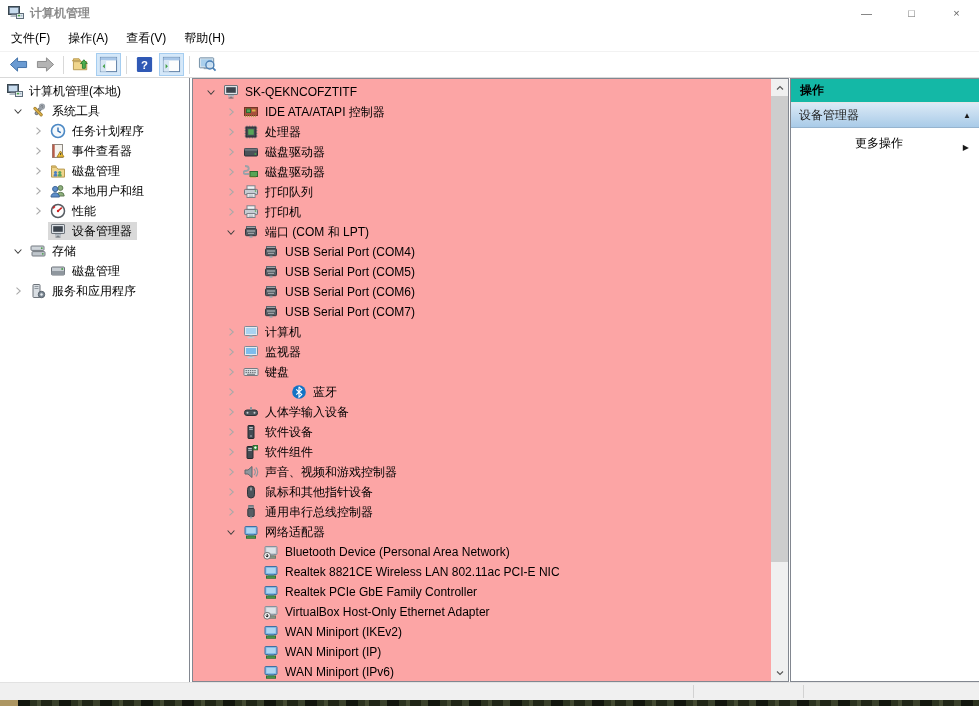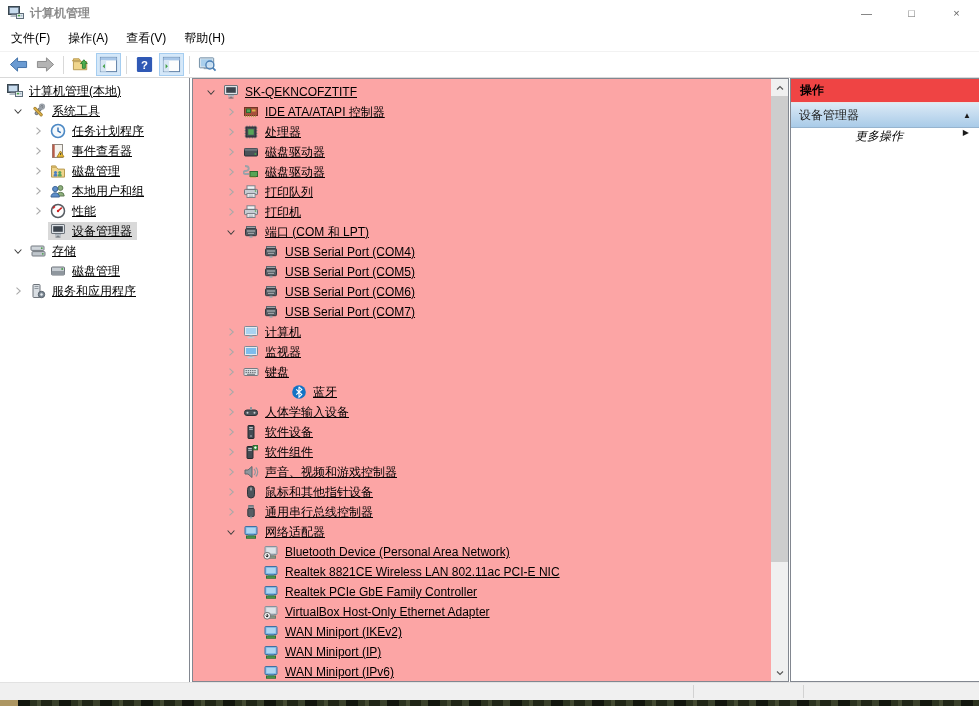--- a/index.html
+++ b/index.html
@@ -21,41 +21,41 @@
   
   .toolbar { position:absolute; left:0; top:52px; width:100%; height:26px; background:#fff; display:flex; align-items:center; padding-left:5px; border-bottom:1px solid #d9d9d9; }
   .tb-btn { width:25px; height:23px; display:flex; align-items:center; justify-content:center; margin:0 1px; border:1px solid transparent; }
   .tb-btn.toggled { background:#d5e8f9; border-color:#a5cdf0; }
   .tb-btn svg { width:19px; height:19px; display:block; }
   .tb-sep { width:1px; height:18px; background:#d9d9d9; margin:0 4px; flex:none; }
   
   .left-pane  { position:absolute; left:0;   top:78px; width:190px; height:604px; background:#fff; border-right:1px solid #828790; overflow:hidden; }
   .center-pane{ position:absolute; left:192px; top:78px; width:597px; height:604px; background:#fca5a5; border:1px solid #828790; overflow:hidden; }
   .right-pane { position:absolute; left:790px; top:78px; width:189px; height:604px; background:#fff; border:1px solid #828790; border-right:none; overflow:hidden; }
-  .tree { padding-top:3px;text-decoration:underline; }
+  .tree { padding-top:3px; }
   .trow { height:20px; display:flex; align-items:center; white-space:nowrap; }
   .chev { width:20px; height:16px; flex:none; display:flex; align-items:center; justify-content:center; }
   .chev svg { width:12px; height:12px; display:block; }
   .node { display:flex; align-items:center; height:18px; padding:0 3px 0 2px; }
   .node.selected { background:#d9d9d9; }
   .ticon { width:16px; height:16px; flex:none; margin-right:4px; }
   .ticon svg { width:16px; height:16px; display:block; }
   .tlabel { padding:1px 2px; }
   
   .scrollbar { position:absolute; top:0; right:0; width:17px; height:100%; background:#f0f0f0; }
   .scroll-btn { position:absolute; left:0; width:17px; height:17px; display:flex; align-items:center; justify-content:center; }
   .scroll-btn svg { width:12px; height:12px; }
   .scroll-btn.up { top:0; } .scroll-btn.down { bottom:0; }
   .scroll-thumb { position:absolute; left:0; top:17px; width:17px; height:466px; background:#cdcdcd; }
   
-  .actions-header { height:24px; display:flex; align-items:center; padding-left:9px; font-weight:bold; background:#ef4444; border-bottom:1px solid #e6e6e6; }
+  .actions-header { height:24px; display:flex; align-items:center; padding-left:9px; font-weight:bold; background:#14b8a6; border-bottom:1px solid #e6e6e6; }
   .actions-bar { height:25px; display:flex; align-items:center; padding:0 8px; background:linear-gradient(#dceaf6,#a9cbe8); border-bottom:1px solid #96b4cf; }
   .actions-bar .bar-title { flex:1; color:#1c1c1c; }
   .glyph-small { font-size:8px; color:#1a1a1a; }
-  .more-actions { height:24px; display:flex; align-items:flex-start; padding:0 10px 0 64px;font-style:italic; }
+  .more-actions { height:24px; display:flex; align-items:flex-end; padding:0 10px 0 64px; }
   .more-actions .more-label { flex:1; }
   
   .status-bar { position:absolute; left:0; top:682px; width:100%; height:18px; background:#f0f0f0; border-top:1px solid #e2e2e2; }
   .sdiv { position:absolute; top:2px; bottom:2px; width:1px; background:#d2d2d2; }
   .desktop-sliver { position:absolute; left:0; top:700px; width:100%; height:6px;
     background:repeating-linear-gradient(90deg,#202616 0 11px,#39402a 11px 18px,#12160d 18px 30px,#2c331f 30px 37px,#434a31 37px 41px); }
   .desktop-tan { position:absolute; left:0; top:700px; width:18px; height:6px; background:#ad9662; }
 </style>
 </head>
 <body>

